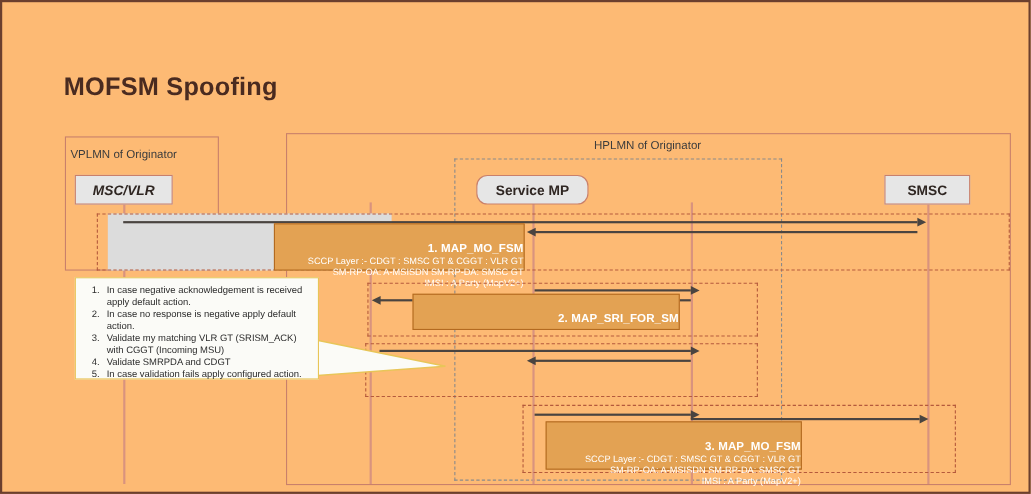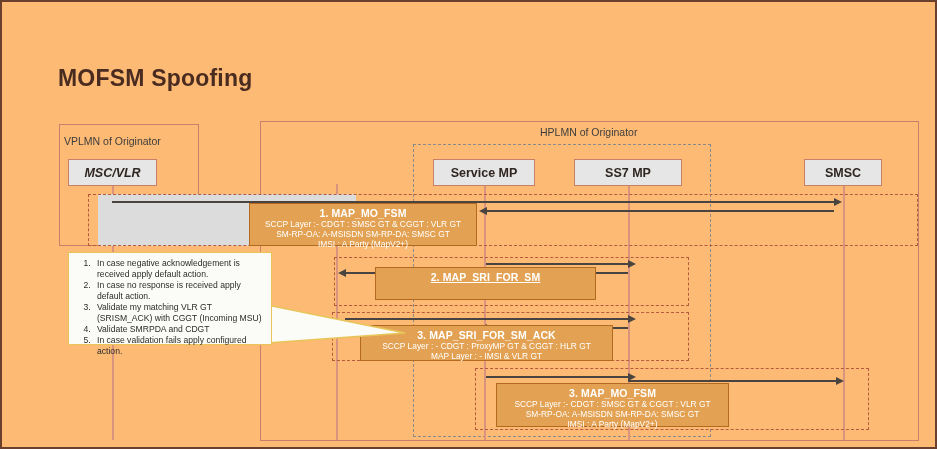--- a/index.html
+++ b/index.html
@@ -38,21 +38,21 @@
 
   
   .arrow{position:absolute;height:1.7px;background:#4a4440;}
   .arrow-head{position:absolute;width:0;height:0;border-top:4.5px solid transparent;
               border-bottom:4.5px solid transparent;}
   .arrow-head.right{border-left:8px solid #4a4440;}
   .arrow-head.left{border-right:8px solid #4a4440;}
 
   
   .msgbox{position:absolute;background:#e3a253;border:1.4px solid #b36a20;
-          box-sizing:border-box;padding-top:3px;text-align:center;color:#ffffff;
+          box-sizing:border-box;padding-top:16px;text-align:right;color:#ffffff;
           line-height:1.18;}
   .msgbox .mtitle{font-size:10.5px;font-weight:bold;color:#ffffff;
                   letter-spacing:.1px;margin-bottom:1px;}
   .msgbox .mline{font-size:8.4px;color:#ffffff;white-space:nowrap;}
 
   
   .callout{position:absolute;background:#fbfbf7;border:1.6px solid #e8c558;
            box-sizing:border-box;padding:5px 4px 5px 6px;z-index:30;}
   .callout ol{margin:0;padding:0 0 0 18px;list-style:decimal;}
   .callout li{font-size:8.6px;color:#2b2b2b;line-height:1.28;margin-bottom:0px;
@@ -81,25 +81,22 @@
   <div class="lifeline" style="left:841px;top:182px;height:256px;"></div>
 
   <div class="activation" style="left:96px;top:192px;width:258px;height:52px;"></div>
 
   <div class="node" style="left:66px;top:157px;width:89px;height:27px;font-style:italic;">
     <span>MSC/VLR</span>
   </div>
   <div class="node" style="left:290px;top:157px;width:73px;height:27px;margin-top:48px;">
     <span>HLR</span>
   </div>
-  <div class="node" style="left:431px;top:157px;width:102px;height:27px;">
+  <div class="node" style="left:431px;top:157px;width:102px;height:27px;border-radius:10px;">
     <span>Service MP</span>
-  </div>
-  <div class="node" style="left:572px;top:157px;width:108px;height:27px;">
-    <span>SS7 MP</span>
   </div>
   <div class="node" style="left:802px;top:157px;width:78px;height:27px;text-align:right;">
     <span>SMSC</span>
   </div>
 
   <div class="msg-frame" style="left:86px;top:192px;width:830px;height:52px;"></div>
 
   <div class="arrow" style="left:110px;top:199px;width:722px;"></div>
   <div class="arrow-head right" style="left:832px;top:196px;"></div>
 
@@ -114,60 +111,55 @@
   </div>
 
   <div class="msg-frame" style="left:332px;top:255px;width:355px;height:49px;"></div>
 
   <div class="arrow" style="left:484px;top:261px;width:142px;"></div>
   <div class="arrow-head right" style="left:626px;top:258px;"></div>
 
   <div class="arrow" style="left:343px;top:270px;width:283px;"></div>
   <div class="arrow-head left" style="left:336px;top:267px;"></div>
 
-  <div class="msgbox" style="left:373px;top:265px;width:221px;height:33px;text-decoration:underline;">
+  <div class="msgbox" style="left:373px;top:265px;width:243px;height:33px;">
     <div class="mtitle">2. MAP_SRI_FOR_SM</div>
   </div>
 
   <div class="msg-frame" style="left:330px;top:310px;width:357px;height:49px;"></div>
 
   <div class="arrow" style="left:343px;top:316px;width:283px;"></div>
   <div class="arrow-head right" style="left:626px;top:313px;"></div>
 
   <div class="arrow" style="left:484px;top:325px;width:142px;"></div>
   <div class="arrow-head left" style="left:477px;top:322px;"></div>
 
-  <div class="msgbox" style="left:358px;top:323px;width:253px;height:36px;">
-    <div class="mtitle">3. MAP_SRI_FOR_SM_ACK</div>
-    <div class="mline">SCCP Layer : - CDGT : ProxyMP GT  &amp;  CGGT : HLR GT</div>
-    <div class="mline">MAP Layer : - IMSI &amp; VLR GT</div>
-  </div>
 
   <div class="msg-frame" style="left:473px;top:366px;width:394px;height:62px;"></div>
 
   <div class="arrow" style="left:484px;top:374px;width:142px;"></div>
   <div class="arrow-head right" style="left:626px;top:371px;"></div>
 
   <div class="arrow" style="left:626px;top:378px;width:208px;"></div>
   <div class="arrow-head right" style="left:834px;top:375px;"></div>
 
   <div class="msgbox" style="left:494px;top:381px;width:233px;height:44px;">
     <div class="mtitle">3. MAP_MO_FSM</div>
     <div class="mline">SCCP Layer :- CDGT : SMSC GT &amp; CGGT : VLR GT</div>
     <div class="mline">SM-RP-OA: A-MSISDN SM-RP-DA: SMSC GT</div>
     <div class="mline">IMSI : A Party (MapV2+)</div>
   </div>
 
   <svg class="tail" width="140" height="70" style="left:265px;top:295px;">
     <polygon points="0,8 138,36 0,46" fill="#fbfbf7" stroke="#e8c558" stroke-width="1.4"></polygon>
   </svg>
 
-  <div class="callout" style="left:66px;top:250px;width:204px;height:93px;">
+  <div class="callout" style="left:66px;top:250px;width:222px;height:93px;">
     <ol>
       <li>In case negative acknowledgement is received apply default action.</li>
-      <li>In case no response is received apply default action.</li>
+      <li>In case no response is negative apply default action.</li>
       <li>Validate my matching  VLR GT (SRISM_ACK) with CGGT (Incoming MSU)</li>
       <li>Validate SMRPDA and CDGT</li>
       <li>In case validation fails apply configured action.</li>
     </ol>
   </div>
 
 </div>
 
 </body></html>

